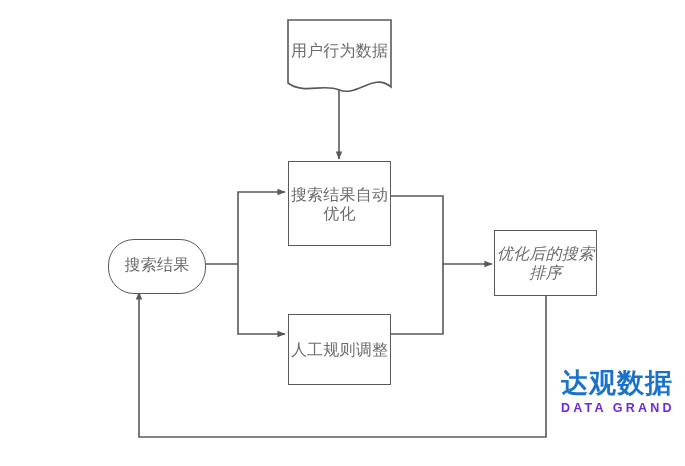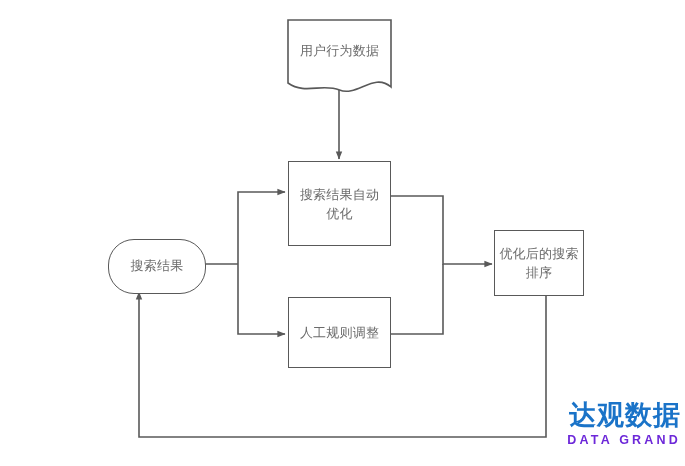--- a/index.html
+++ b/index.html
@@ -23,21 +23,21 @@
     height: 466px;
   }
   .node {
     position: absolute;
     box-sizing: border-box;
     display: flex;
     align-items: center;
     justify-content: center;
     text-align: center;
     color: #6b6b6b;
-    font-size: 13px;
+    font-size: 16px;
     line-height: 19px;
     letter-spacing: 0.2px;
     background: #ffffff;
   }
   .node-rect {
     border: 1.6px solid #595959;
   }
   .node-stadium {
     border: 1.6px solid #595959;
     border-radius: 26px;
@@ -54,23 +54,23 @@
     text-align: center;
   }
   .doc-svg {
     position: absolute;
     left: 0;
     top: 0;
   }
   #logo {
     position: absolute;
     left: 561px;
-    top: 400px;
+    top: 368px;
     width: 120px;
-    text-align: right;
+    text-align: left;
     color: #1a73c8;
     user-select: none;
   }
   #logo .logo-cn {
     font-size: 27px;
     font-weight: bold;
     letter-spacing: 1px;
     line-height: 30px;
     color: #1a73c8;
   }
@@ -117,29 +117,29 @@
     <span class="doc-label">用户行为数据</span>
   </div>
 
   <div class="node node-rect" style="left:288px; top:161px; width:103px; height:85px;">
     <span>
       <span>搜索结果自动</span><br>
       <span>优化</span>
     </span>
   </div>
 
-  <div class="node node-rect" style="left:288px; top:297px; width:103px; height:71px;">
+  <div class="node node-rect" style="left:288px; top:314px; width:103px; height:71px;">
     <span>人工规则调整</span>
   </div>
 
   <div class="node node-stadium" style="left:108px; top:239px; width:98px; height:55px;font-family:Liberation Mono, monospace;">
     <span>搜索结果</span>
   </div>
 
-  <div class="node node-rect" style="left:494px; top:230px; width:90px; height:66px;">
+  <div class="node node-rect" style="left:494px; top:230px; width:103px; height:66px;font-style:italic;">
     <span>
       <span>优化后的搜索</span><br>
       <span>排序</span>
     </span>
   </div>
 
   <div id="logo">
     <div class="logo-cn">达观数据</div>
     <div class="logo-en">DATA GRAND</div>
   </div>

